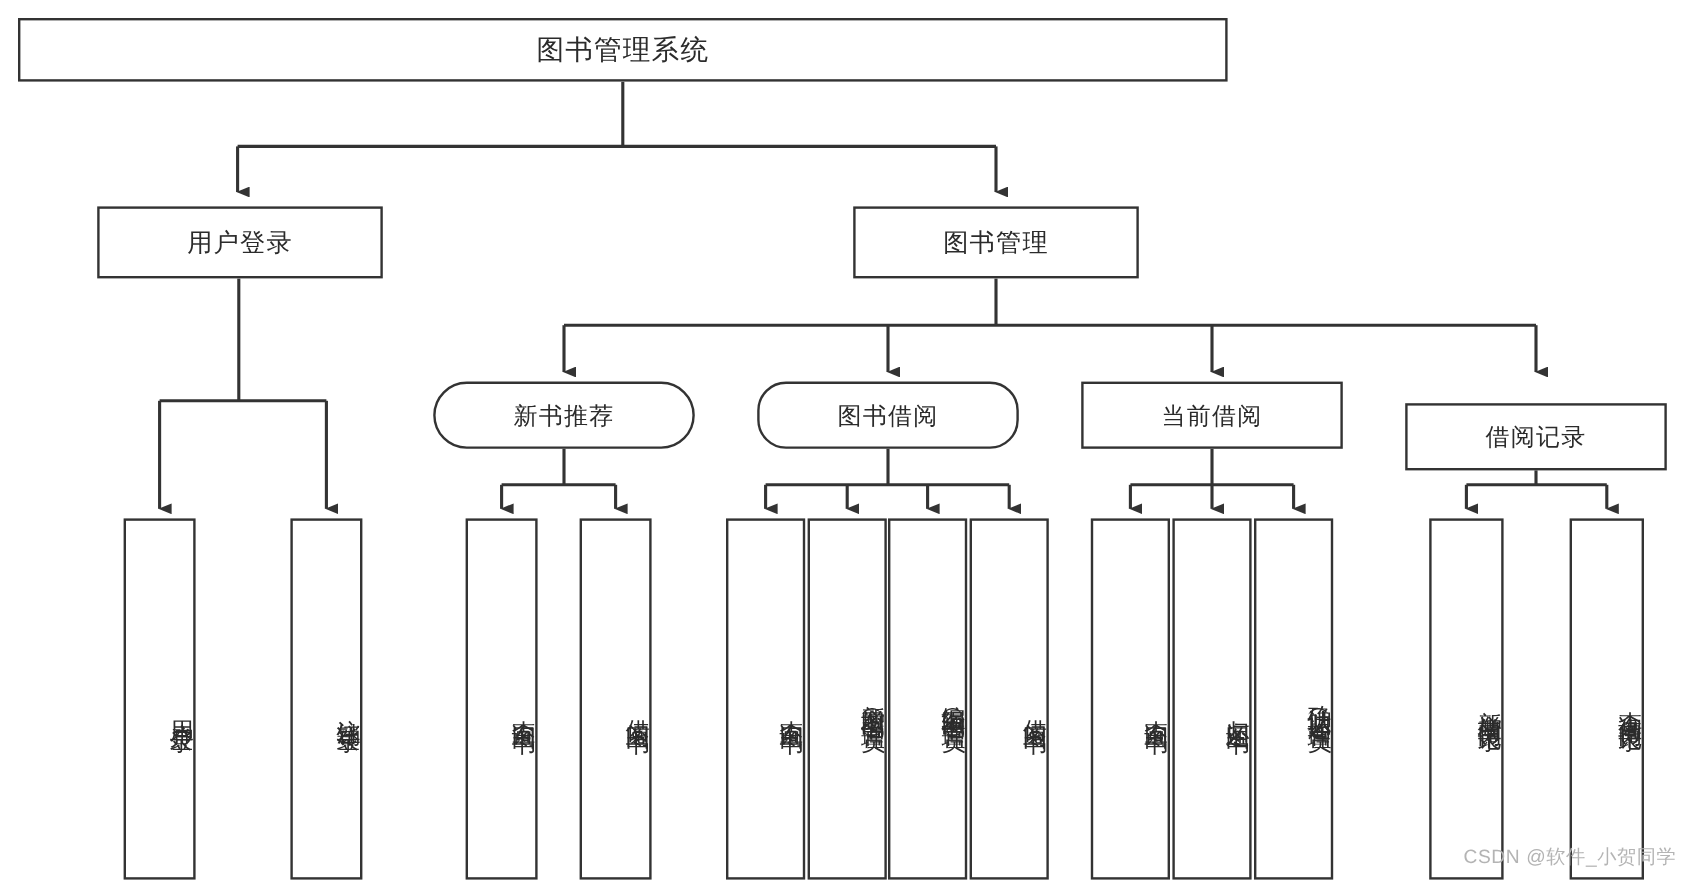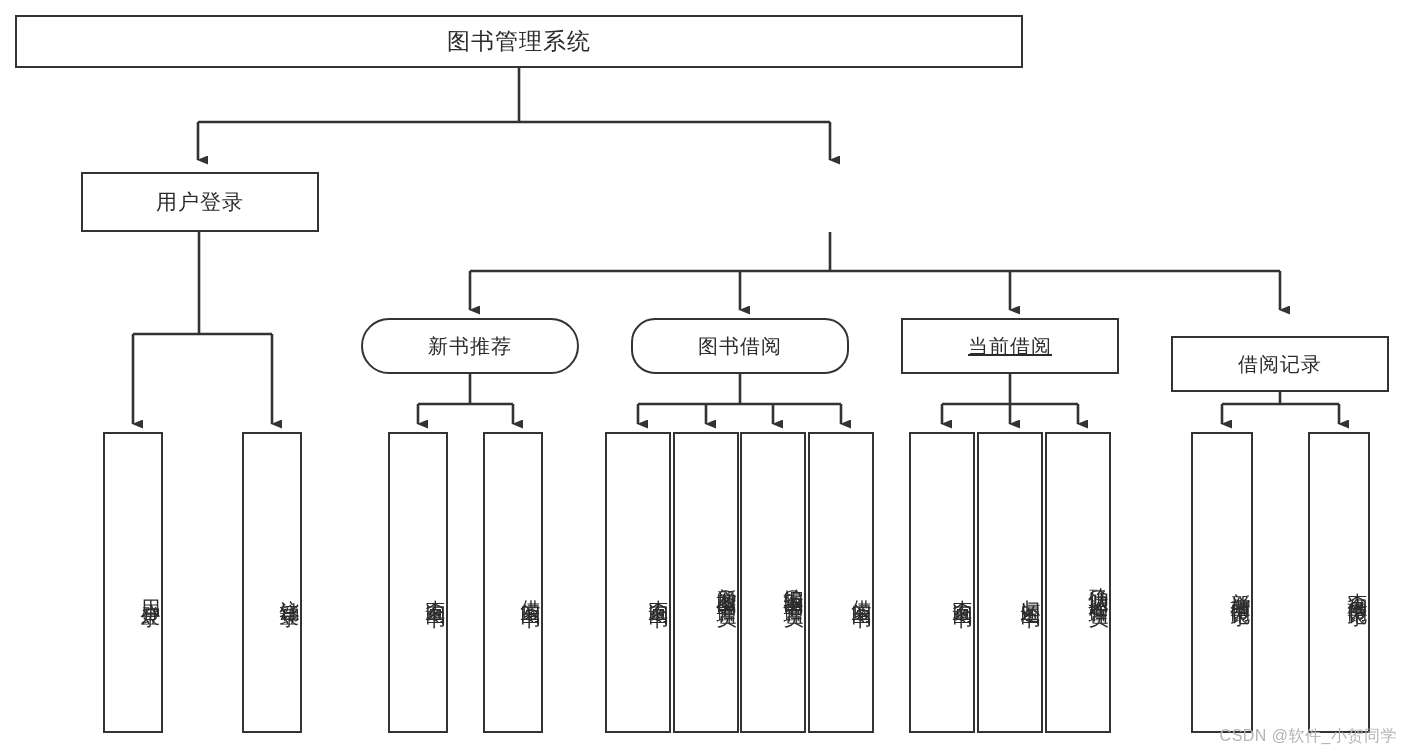--- a/index.html
+++ b/index.html
@@ -59,21 +59,21 @@
     line-height: 1.08;
     letter-spacing: 3px;
   }
   .node.leaf.tall-text {
     padding-top: 6px;
   }
   
   #watermark {
     position: absolute;
     right: 8px;
-    bottom: 0;
+    bottom: 22px;
     font-size: 16px;
     color: #b4b4b4;
     letter-spacing: 0.5px;
     white-space: nowrap;
   }
 </style>
 </head>
 <body>
 
 <div id="canvas">
@@ -124,24 +124,25 @@
       <path d="M1280,374 L1280,404"></path>
       <path d="M1222,404 L1339,404"></path>
       <path d="M1222,404 L1222,424" marker-end="url(#arrow)"></path>
       <path d="M1339,404 L1339,424" marker-end="url(#arrow)"></path>
     </g>
   </svg>
 
   <div class="node root" style="left:15px; top:15px; width:1008px; height:53px;">图书管理系统</div>
 
   <div class="node lvl2" style="left:81px; top:172px; width:238px; height:60px;">用户登录</div>
+  <div class="node lvl2" style="left:711px; top:172px; width:238px; height:60px;">图书管理</div>
 
   <div class="node lvl3" style="left:361px; top:318px; width:218px; height:56px;border-radius:28px;">新书推荐</div>
   <div class="node lvl3" style="left:631px; top:318px; width:218px; height:56px;border-radius:24px;">图书借阅</div>
-  <div class="node lvl3" style="left:901px; top:318px; width:218px; height:56px;text-decoration:underline;">当前借阅</div>
+  <div class="node lvl3" style="left:901px; top:318px; width:218px; height:56px;">当前借阅</div>
   <div class="node lvl3" style="left:1171px; top:318px; width:218px; height:56px;margin-top:18px;">借阅记录</div>
 
   <div class="node leaf" style="left:103px; top:432px; width:60px; height:301px;">用户登录</div>
   <div class="node leaf" style="left:242px; top:432px; width:60px; height:301px;">注销登录</div>
 
   <div class="node leaf" style="left:388px; top:432px; width:60px; height:301px;">查询图书</div>
   <div class="node leaf" style="left:483px; top:432px; width:60px; height:301px;">借阅图书</div>
 
   <div class="node leaf" style="left:605px; top:432px; width:66px; height:301px;">查询图书</div>
   <div class="node leaf tall-text" style="left:673px; top:432px; width:66px; height:301px;">新增图书（管理员）</div>

